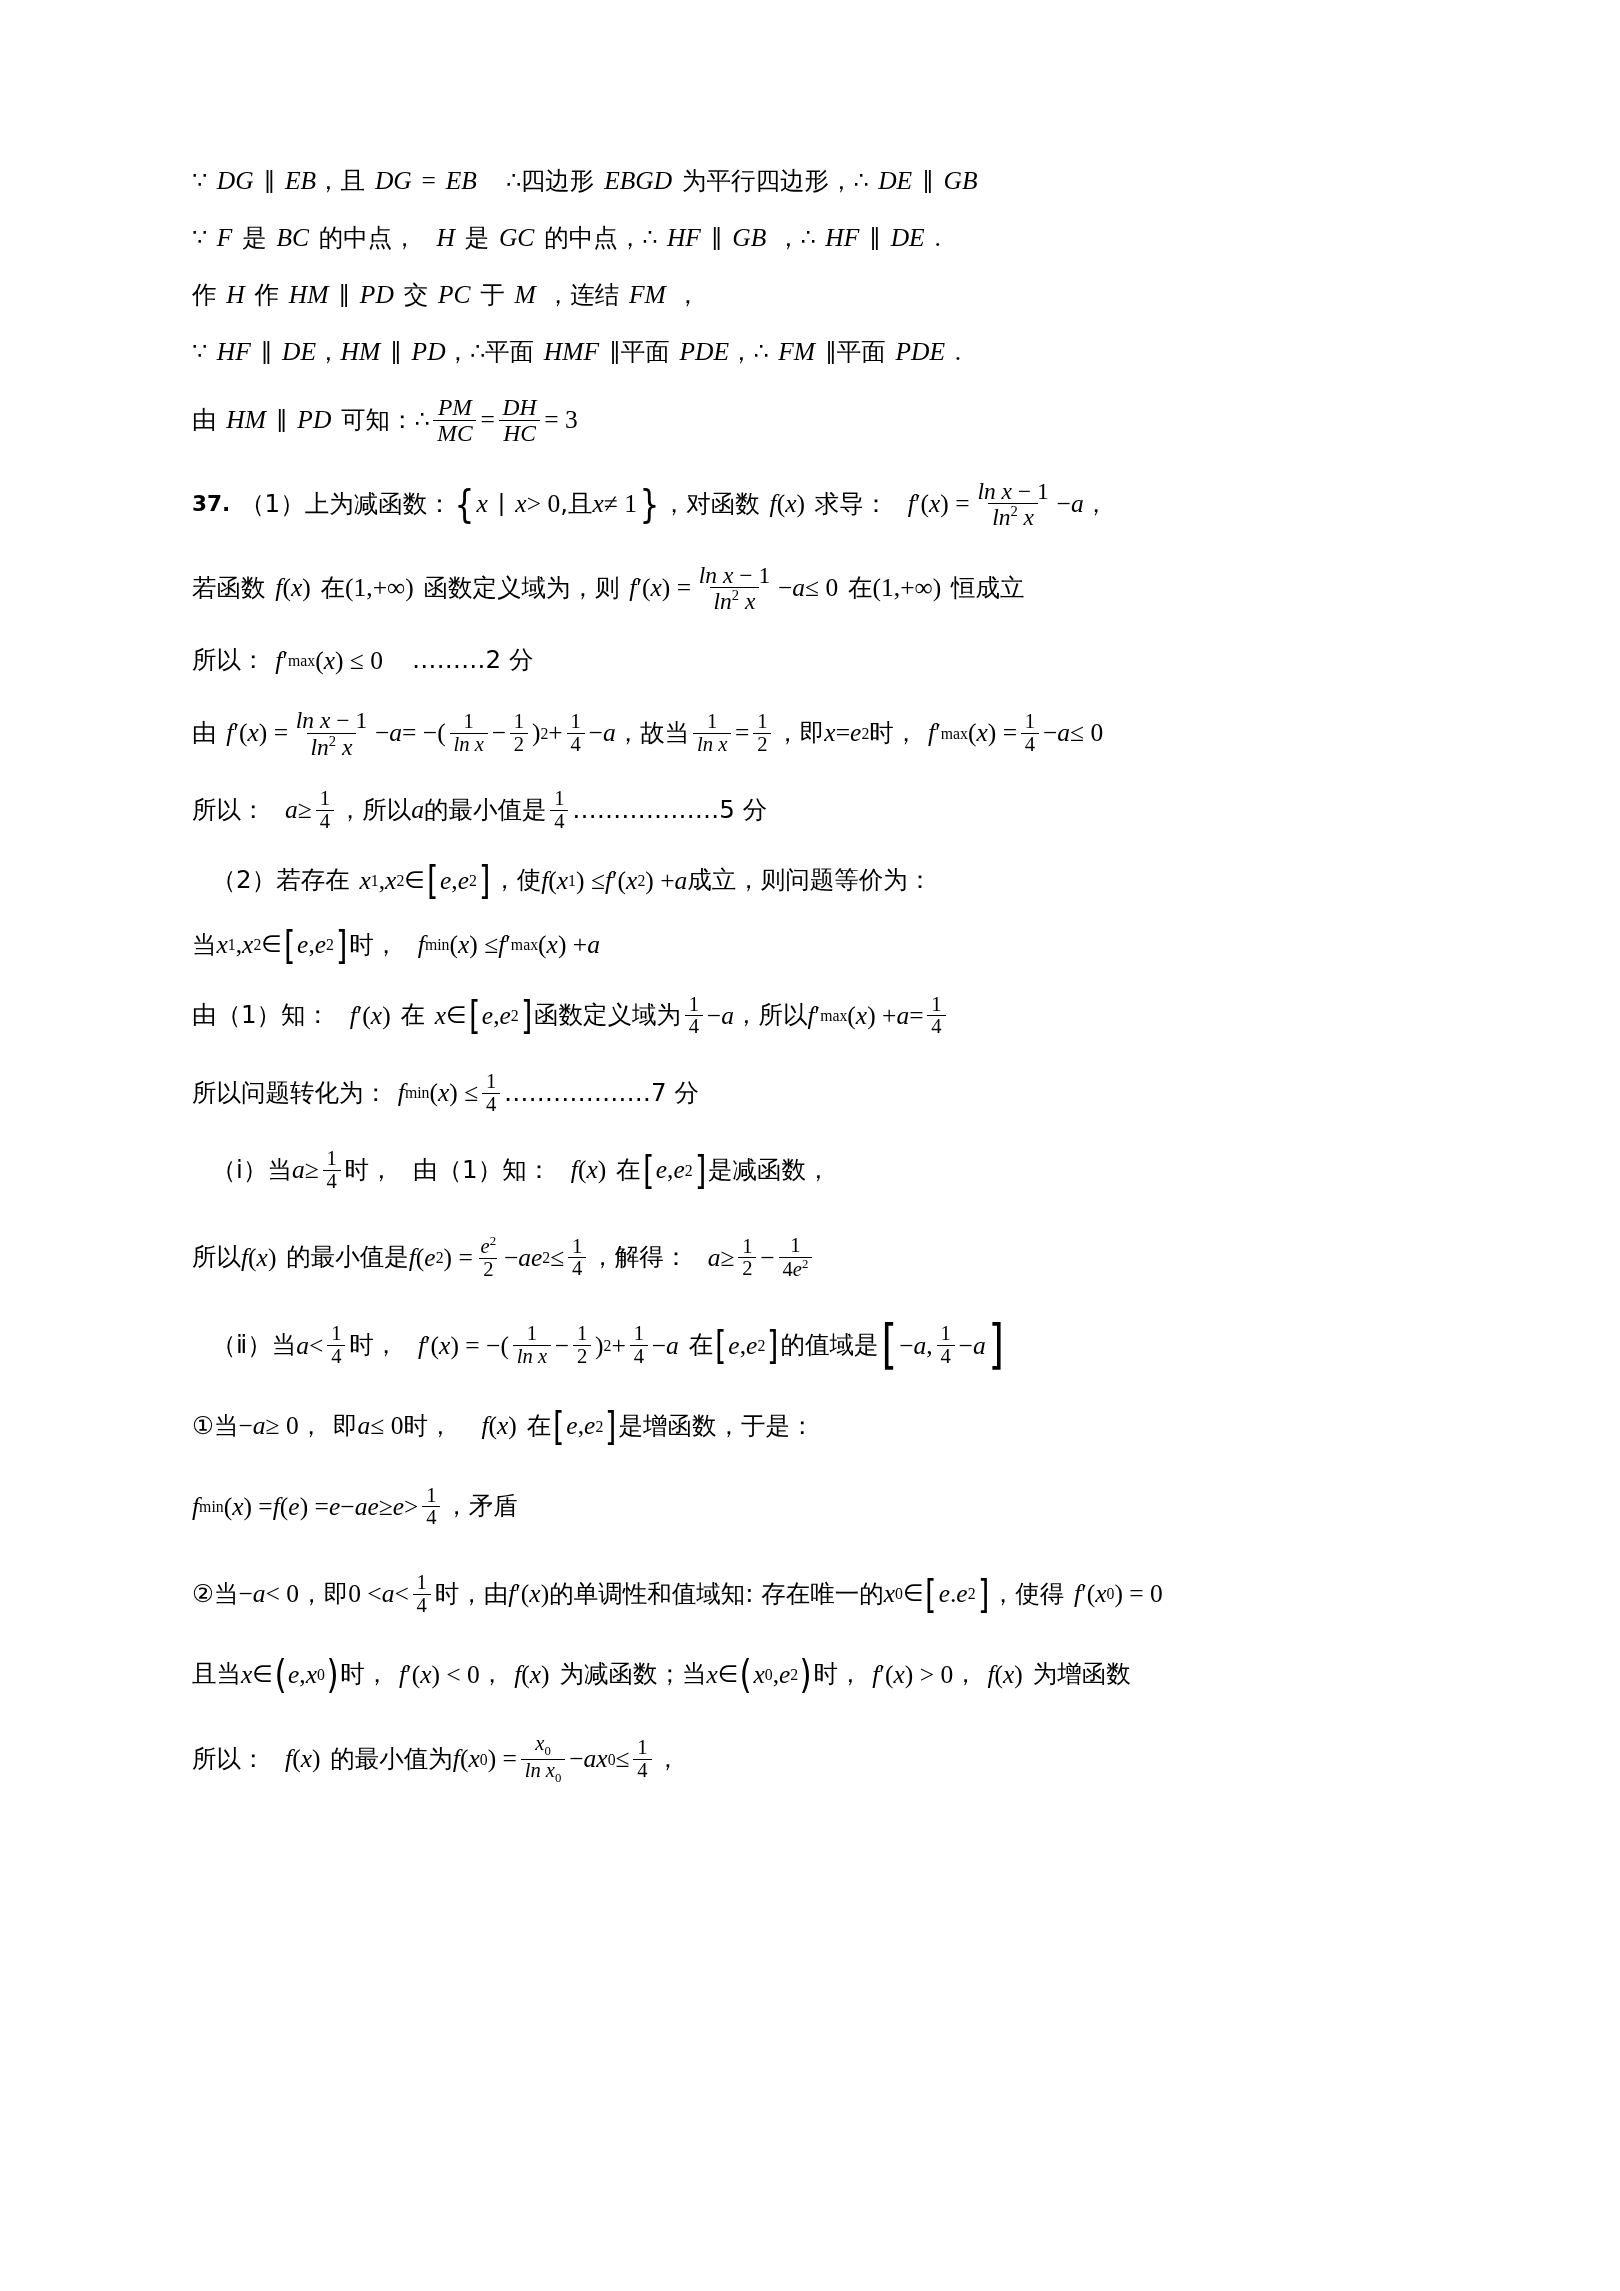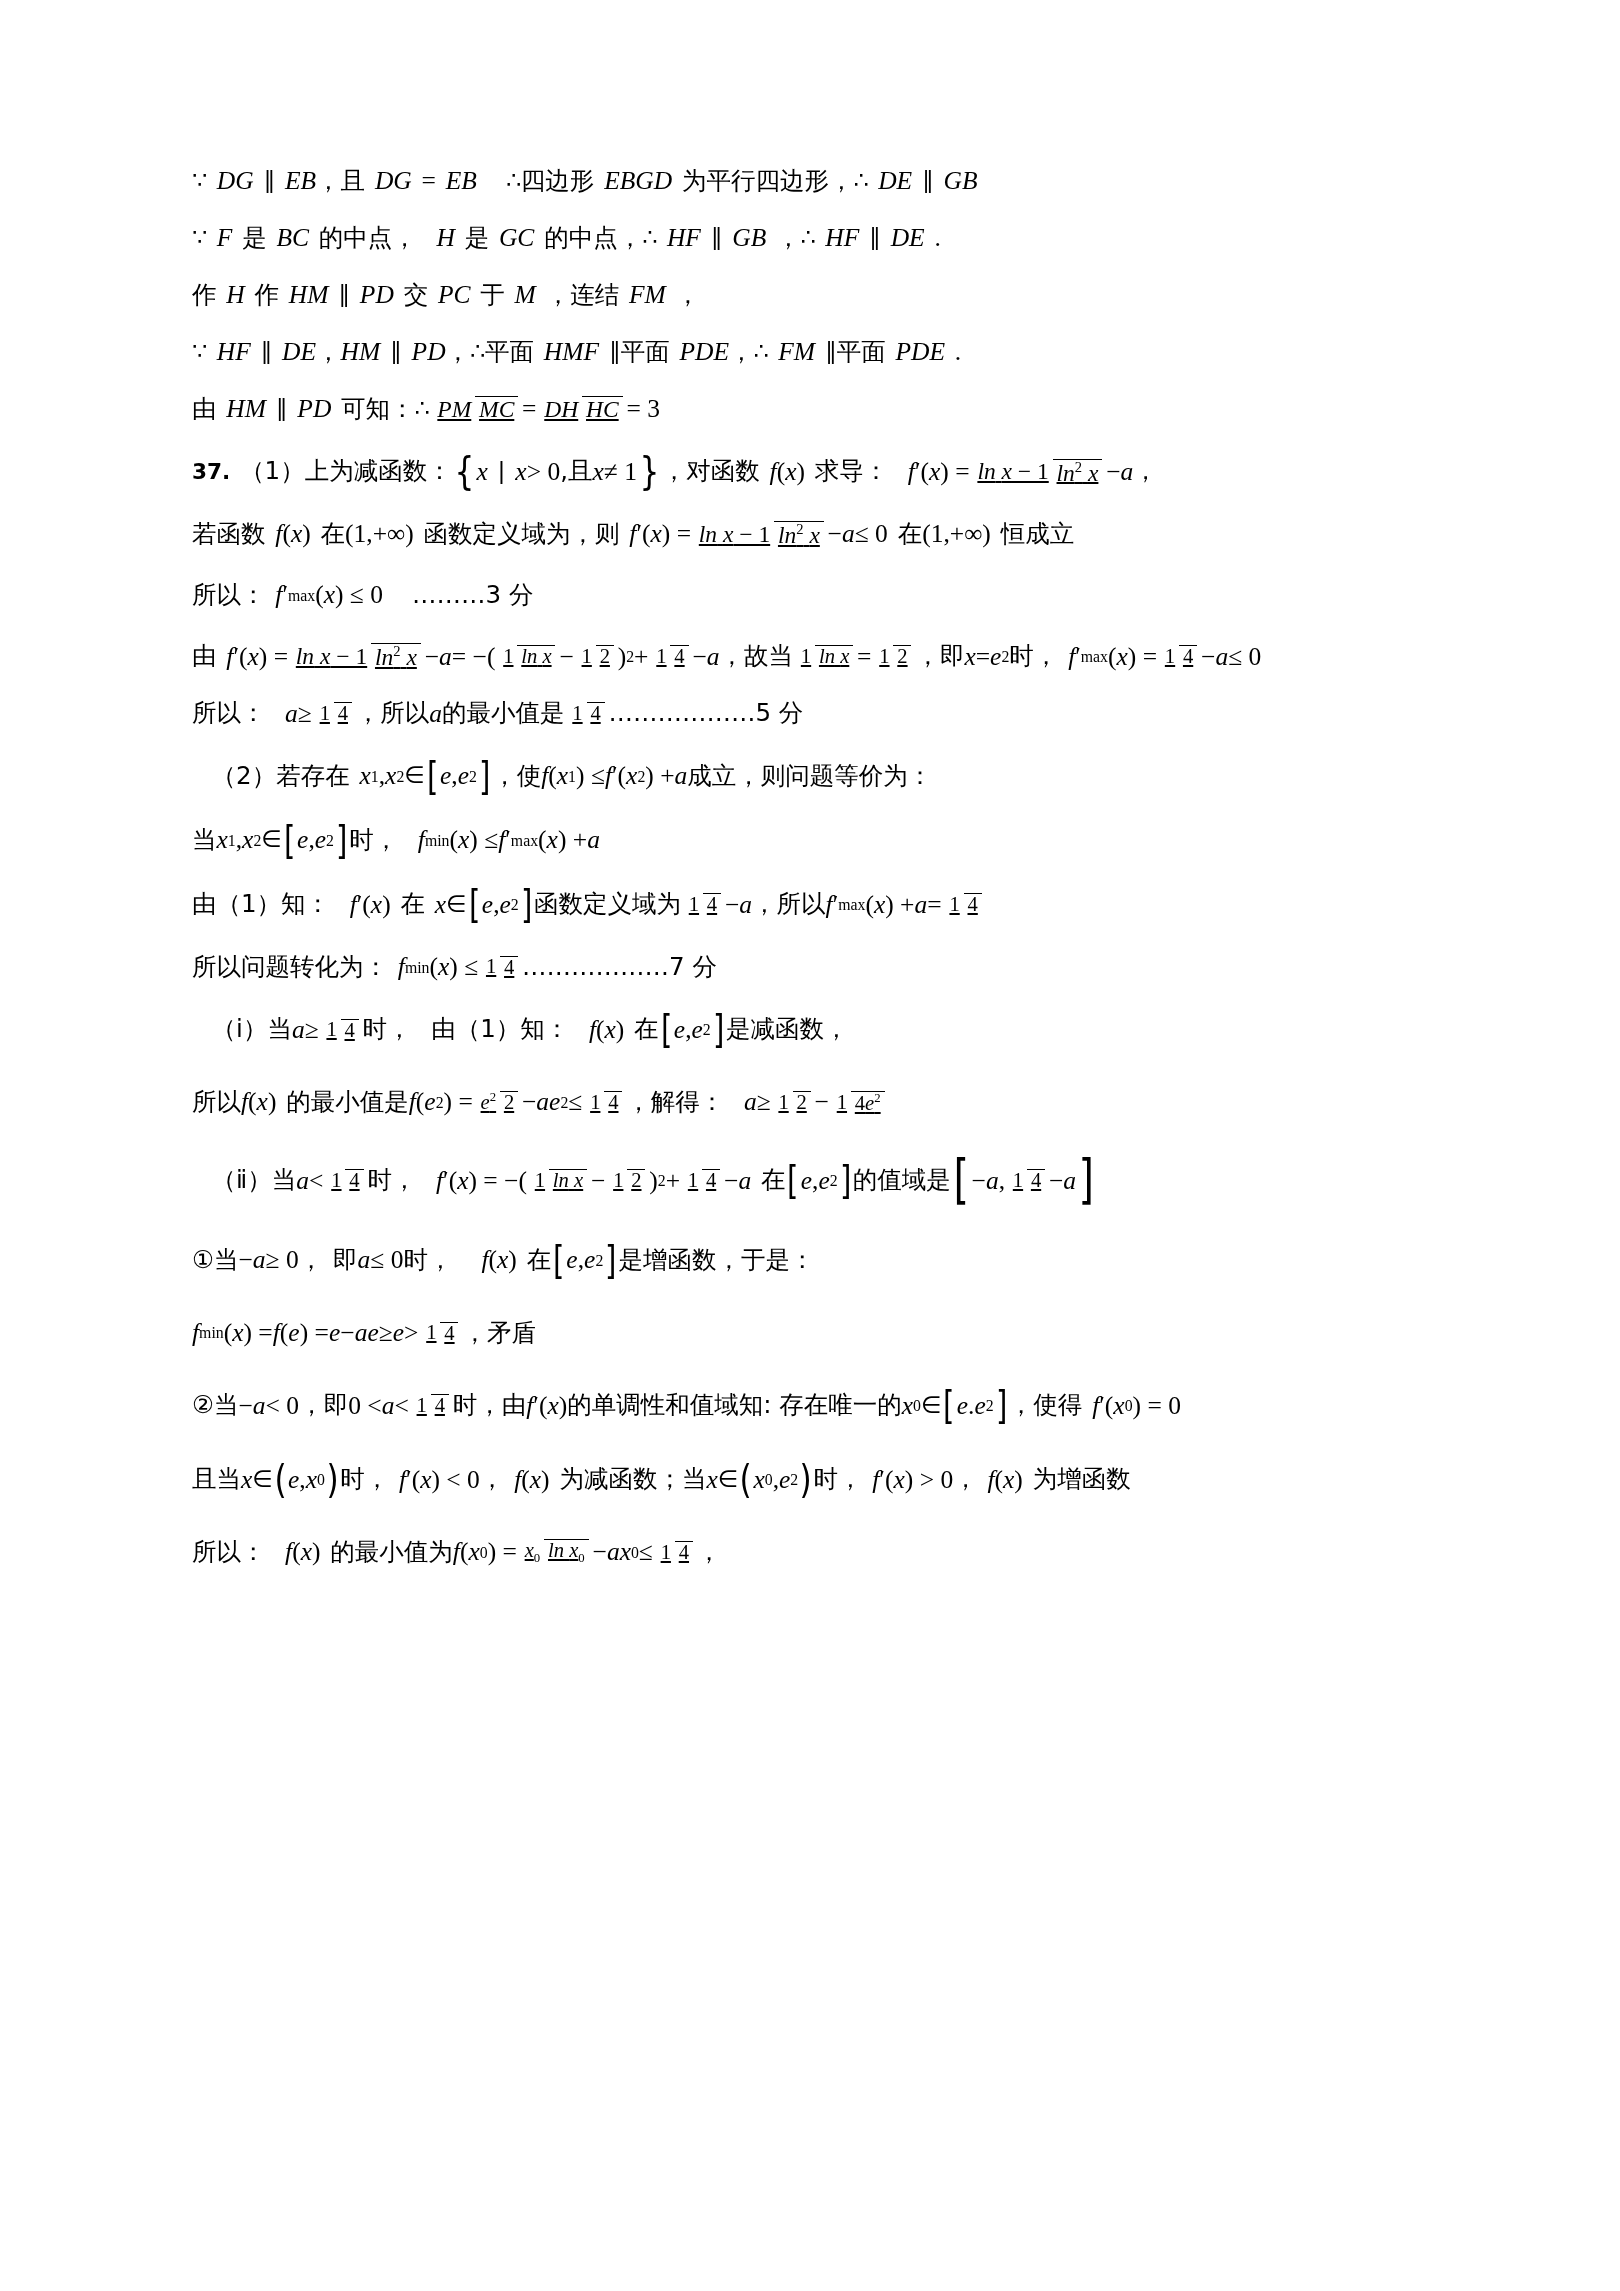--- a/index.html
+++ b/index.html
@@ -41,28 +41,27 @@
   .mi { font-style: italic; font-family: "Liberation Serif", serif; }
   .sym { font-family: "DejaVu Sans", sans-serif; font-size: 23.5px; }
   .sp2 { display: inline-block; width: 9.8px; }
   .sp4 { display: inline-block; width: 19.6px; }
   .sp6 { display: inline-block; width: 29px; }
   .qnum { font-family: "DejaVu Sans", sans-serif; font-weight: bold; font-size: 21.6px; }
 
   
   .frac {
     display: inline-flex;
-    flex-direction: row;
+    flex-direction: column;
     align-items: center;
     justify-content: center;
     vertical-align: middle;
     margin: 0 3.9px;
     font-size: 23.5px;
     line-height: 1.05;
-    text-decoration: underline;
   }
   .frac .top { padding: 0 3.9px; }
   .frac .bot { padding: 0 3.9px; border-top: 1.4px solid #000; }
   .frac.sm { font-size: 20.6px; }
 
   sup.s, sub.s { font-size: 0.62em; font-style: normal; }
 
   
   .brace-set, .brk-set {
     display: inline-flex;
@@ -193,21 +192,21 @@
       <span class="mi">f</span> ′(<span class="mi">x</span>) =
       <span class="frac">
           <span class="top"><span class="mi">ln</span> <span class="mi">x</span> − 1</span>
           <span class="bot"><span class="mi">ln</span><sup class="s">2</sup> <span class="mi">x</span></span>
         </span>
       − <span class="mi">a</span> ≤ 0<span class="sp2"></span><span class="hz">在</span>(1,+∞)<span class="sp2"></span><span class="hz">恒成立</span>
     </div>
 
     <div class="line ln-tall">
       <span class="hz">所以：</span><span class="sp2"></span>
-      <span class="mi">f</span> ′<sub class="s">max</sub> (<span class="mi">x</span>) ≤ 0<span class="sp6"></span><span class="hz">………3 分</span>
+      <span class="mi">f</span> ′<sub class="s">max</sub> (<span class="mi">x</span>) ≤ 0<span class="sp6"></span><span class="hz">………2 分</span>
     </div>
 
     <div class="line ln">
       <span class="hz">由</span><span class="sp2"></span><span class="mi">f</span> ′(<span class="mi">x</span>) =
       <span class="frac">
           <span class="top"><span class="mi">ln</span> <span class="mi">x</span> − 1</span>
           <span class="bot"><span class="mi">ln</span><sup class="s">2</sup> <span class="mi">x</span></span>
         </span>
       − <span class="mi">a</span> = −(
       <span class="frac sm">

